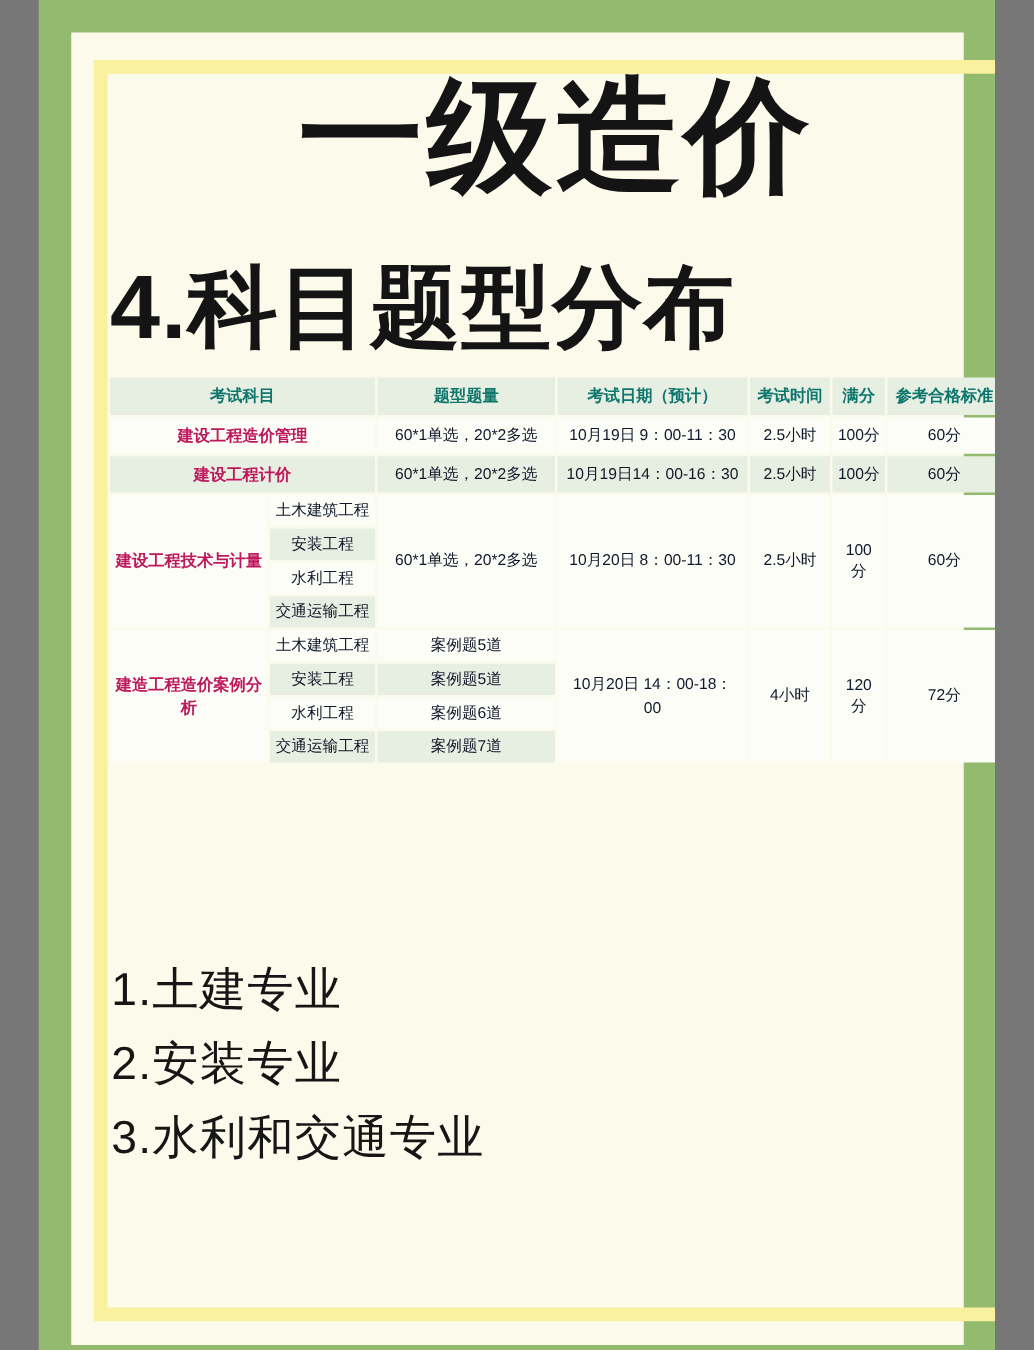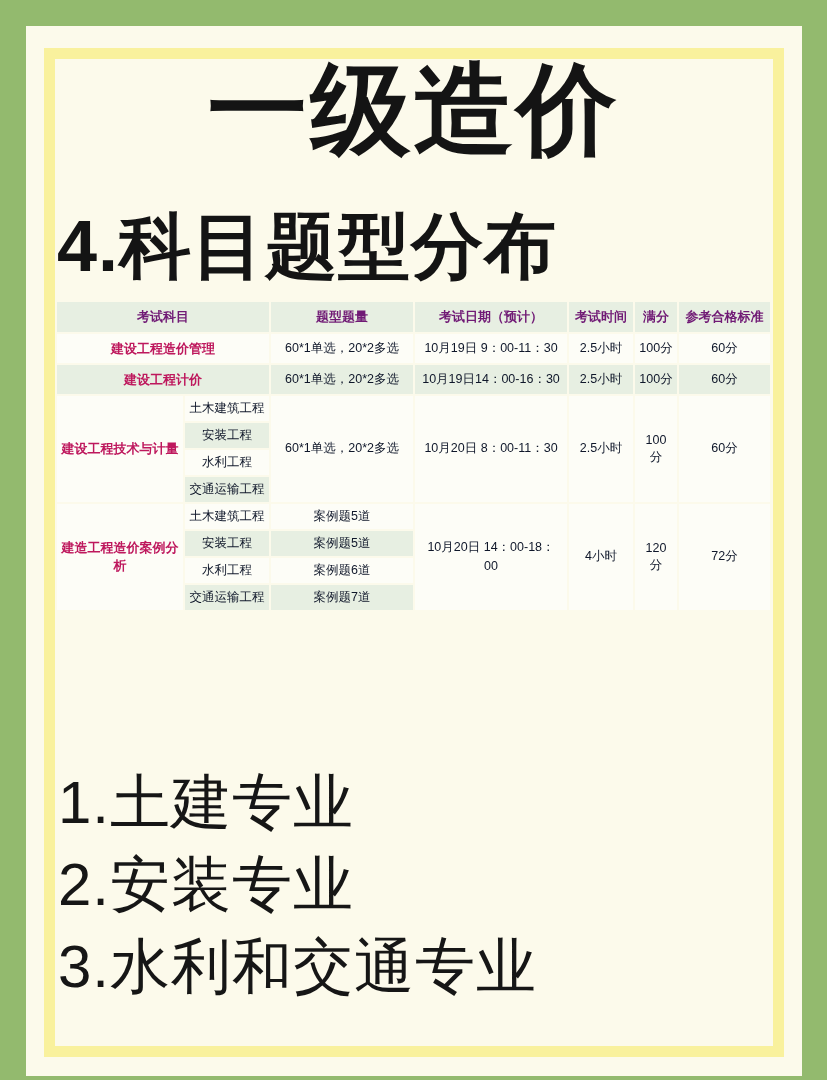--- a/index.html
+++ b/index.html
@@ -1,19 +1,19 @@
 <!DOCTYPE html>
 <html><head>
 <meta charset="utf-8">
 <style>
   * { margin: 0; padding: 0; box-sizing: border-box; }
   html, body { background: #777; }
   .canvas {
     position: relative;
-    width: 827px;
+    width: 765px;
     height: 1080px;
     margin: 0 auto;
     background: #93ba6e;
     overflow: hidden;
     font-family: "Liberation Sans", sans-serif;
   }
   .paper {
     position: absolute;
     left: 26px; top: 26px; right: 25px; bottom: 4px;
     background: #fcfaeb;
@@ -49,21 +49,21 @@
   .exam-table {
     position: absolute;
     left: 55px; top: 300px;
     width: 717px;
     border-collapse: separate;
     border-spacing: 2px;
     table-layout: fixed;
   }
   .exam-table th {
     background: #e7efe2;
-    color: #701a75;
+    color: #0f766e;
     font-weight: bold;
     font-size: 13px;
     height: 30px;
     padding: 0 1px;
     text-align: center;
     vertical-align: middle;
   }
   .exam-table td {
     background: #fdfdf7;
     text-align: center;
@@ -84,21 +84,21 @@
     line-height: 1.4;
   }
   .bg-g { background: #e7efe2 !important; }
   .row-green td { background: #e7efe2; }
   .nowrap { white-space: nowrap; }
   .wrap-narrow { display: inline-block; max-width: 28px; line-height: 1.35; }
   .date-narrow { display: inline-block; max-width: 132px; line-height: 1.5; }
 
   .jobs { position: absolute; left: 58px; top: 773px; }
   .job-item {
-    font-size: 60px;
+    font-size: 37px;
     color: #161616;
     line-height: 1;
     margin-bottom: 22px;
     letter-spacing: 1px;
   }
 </style>
 </head>
 <body>
 
 <div class="canvas">

